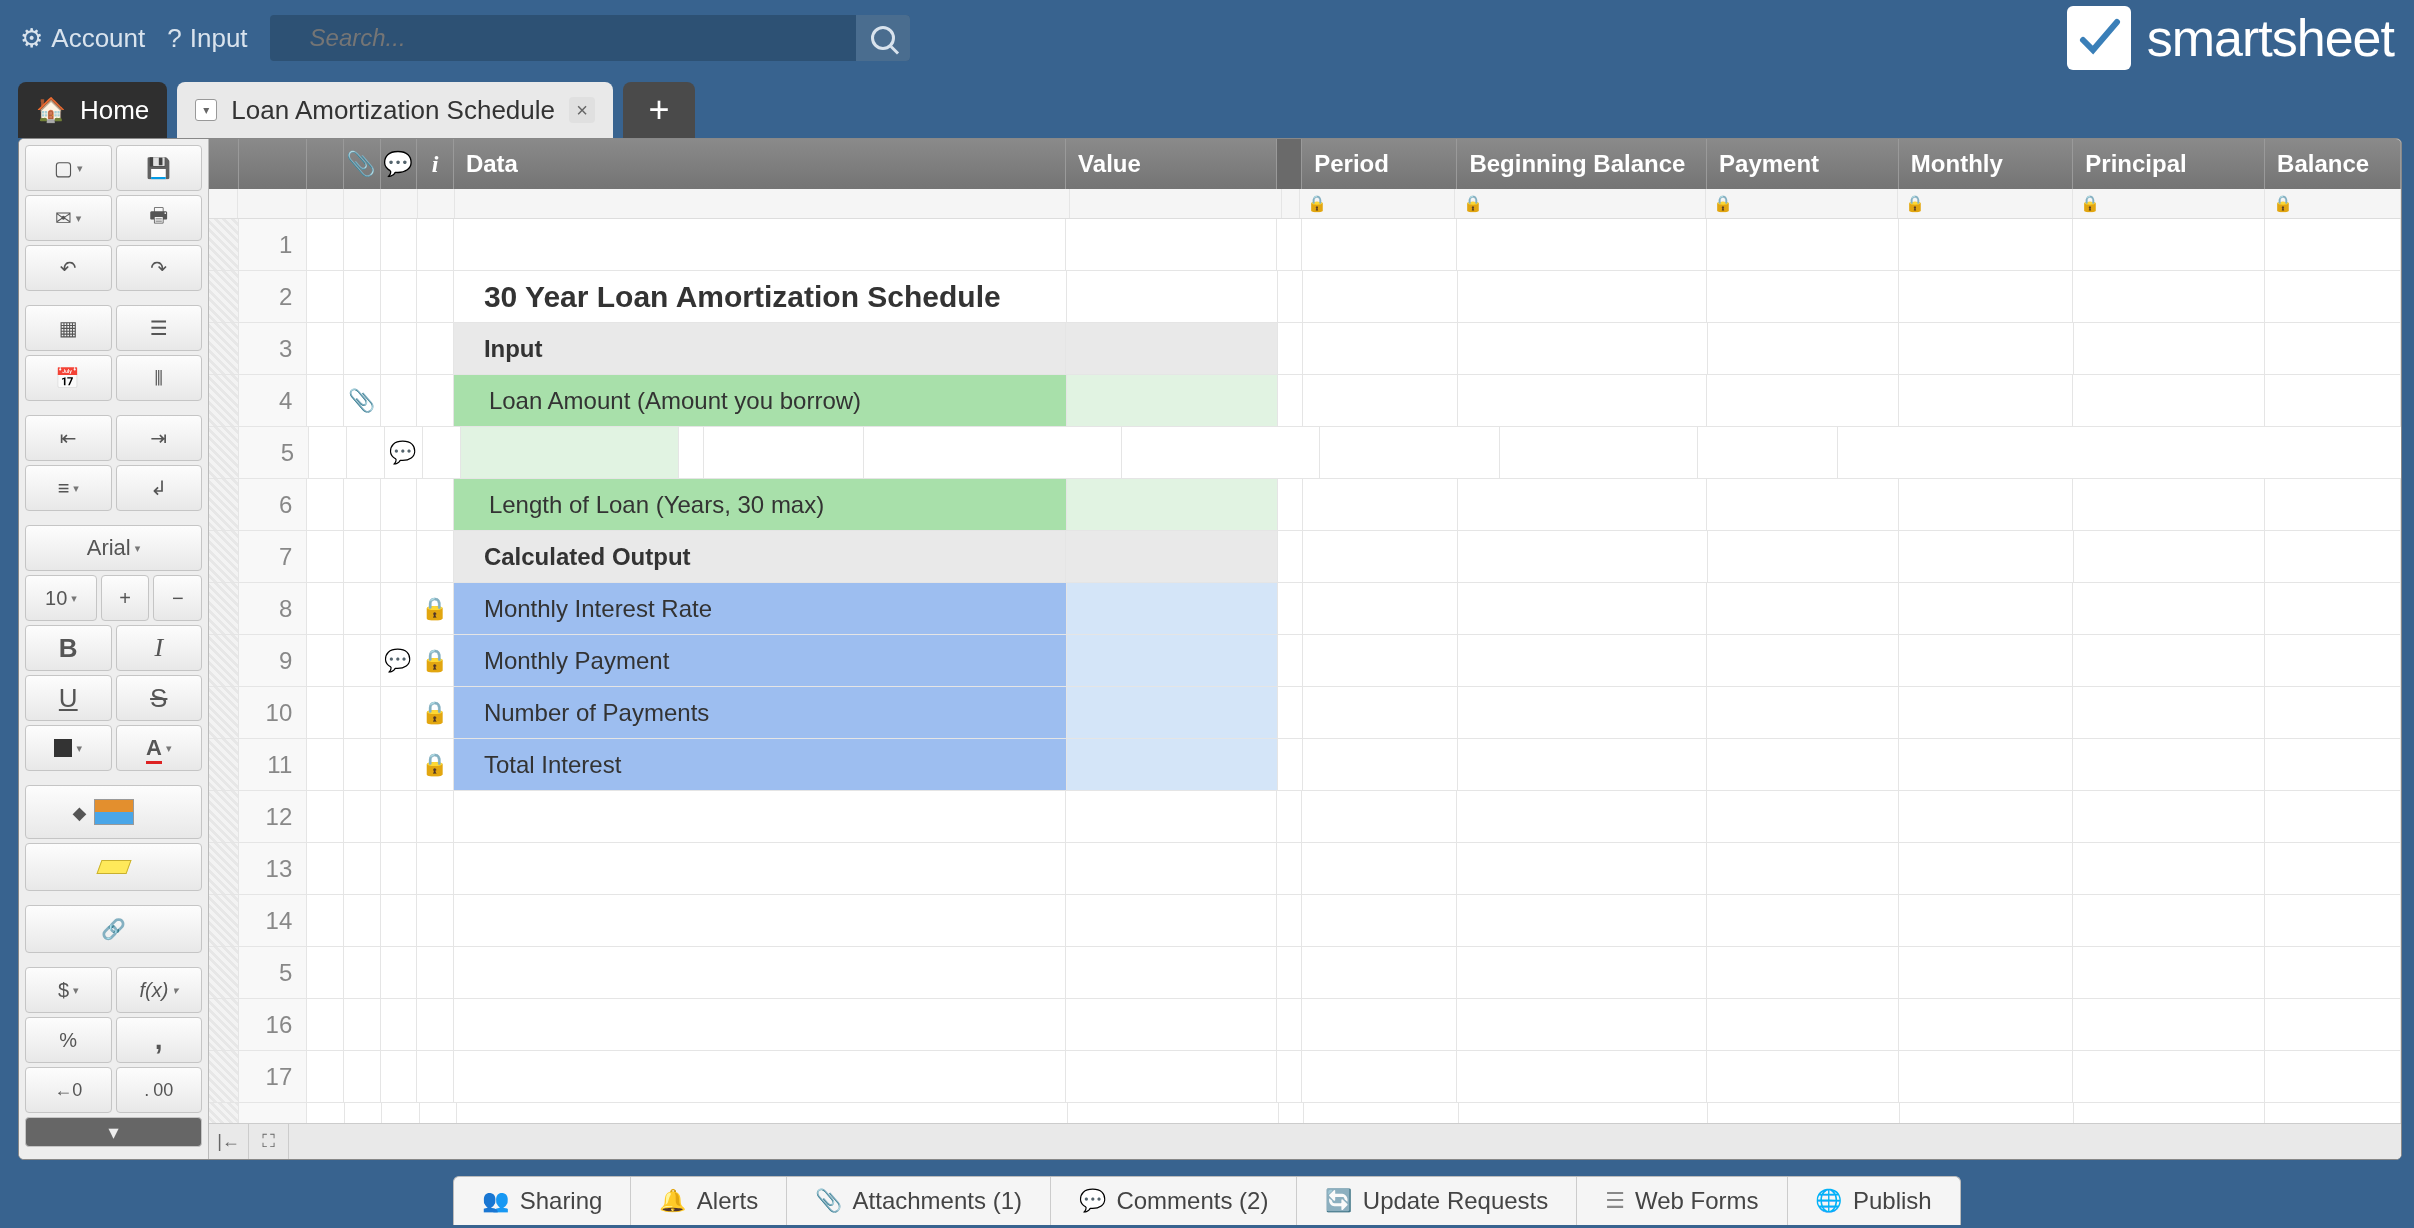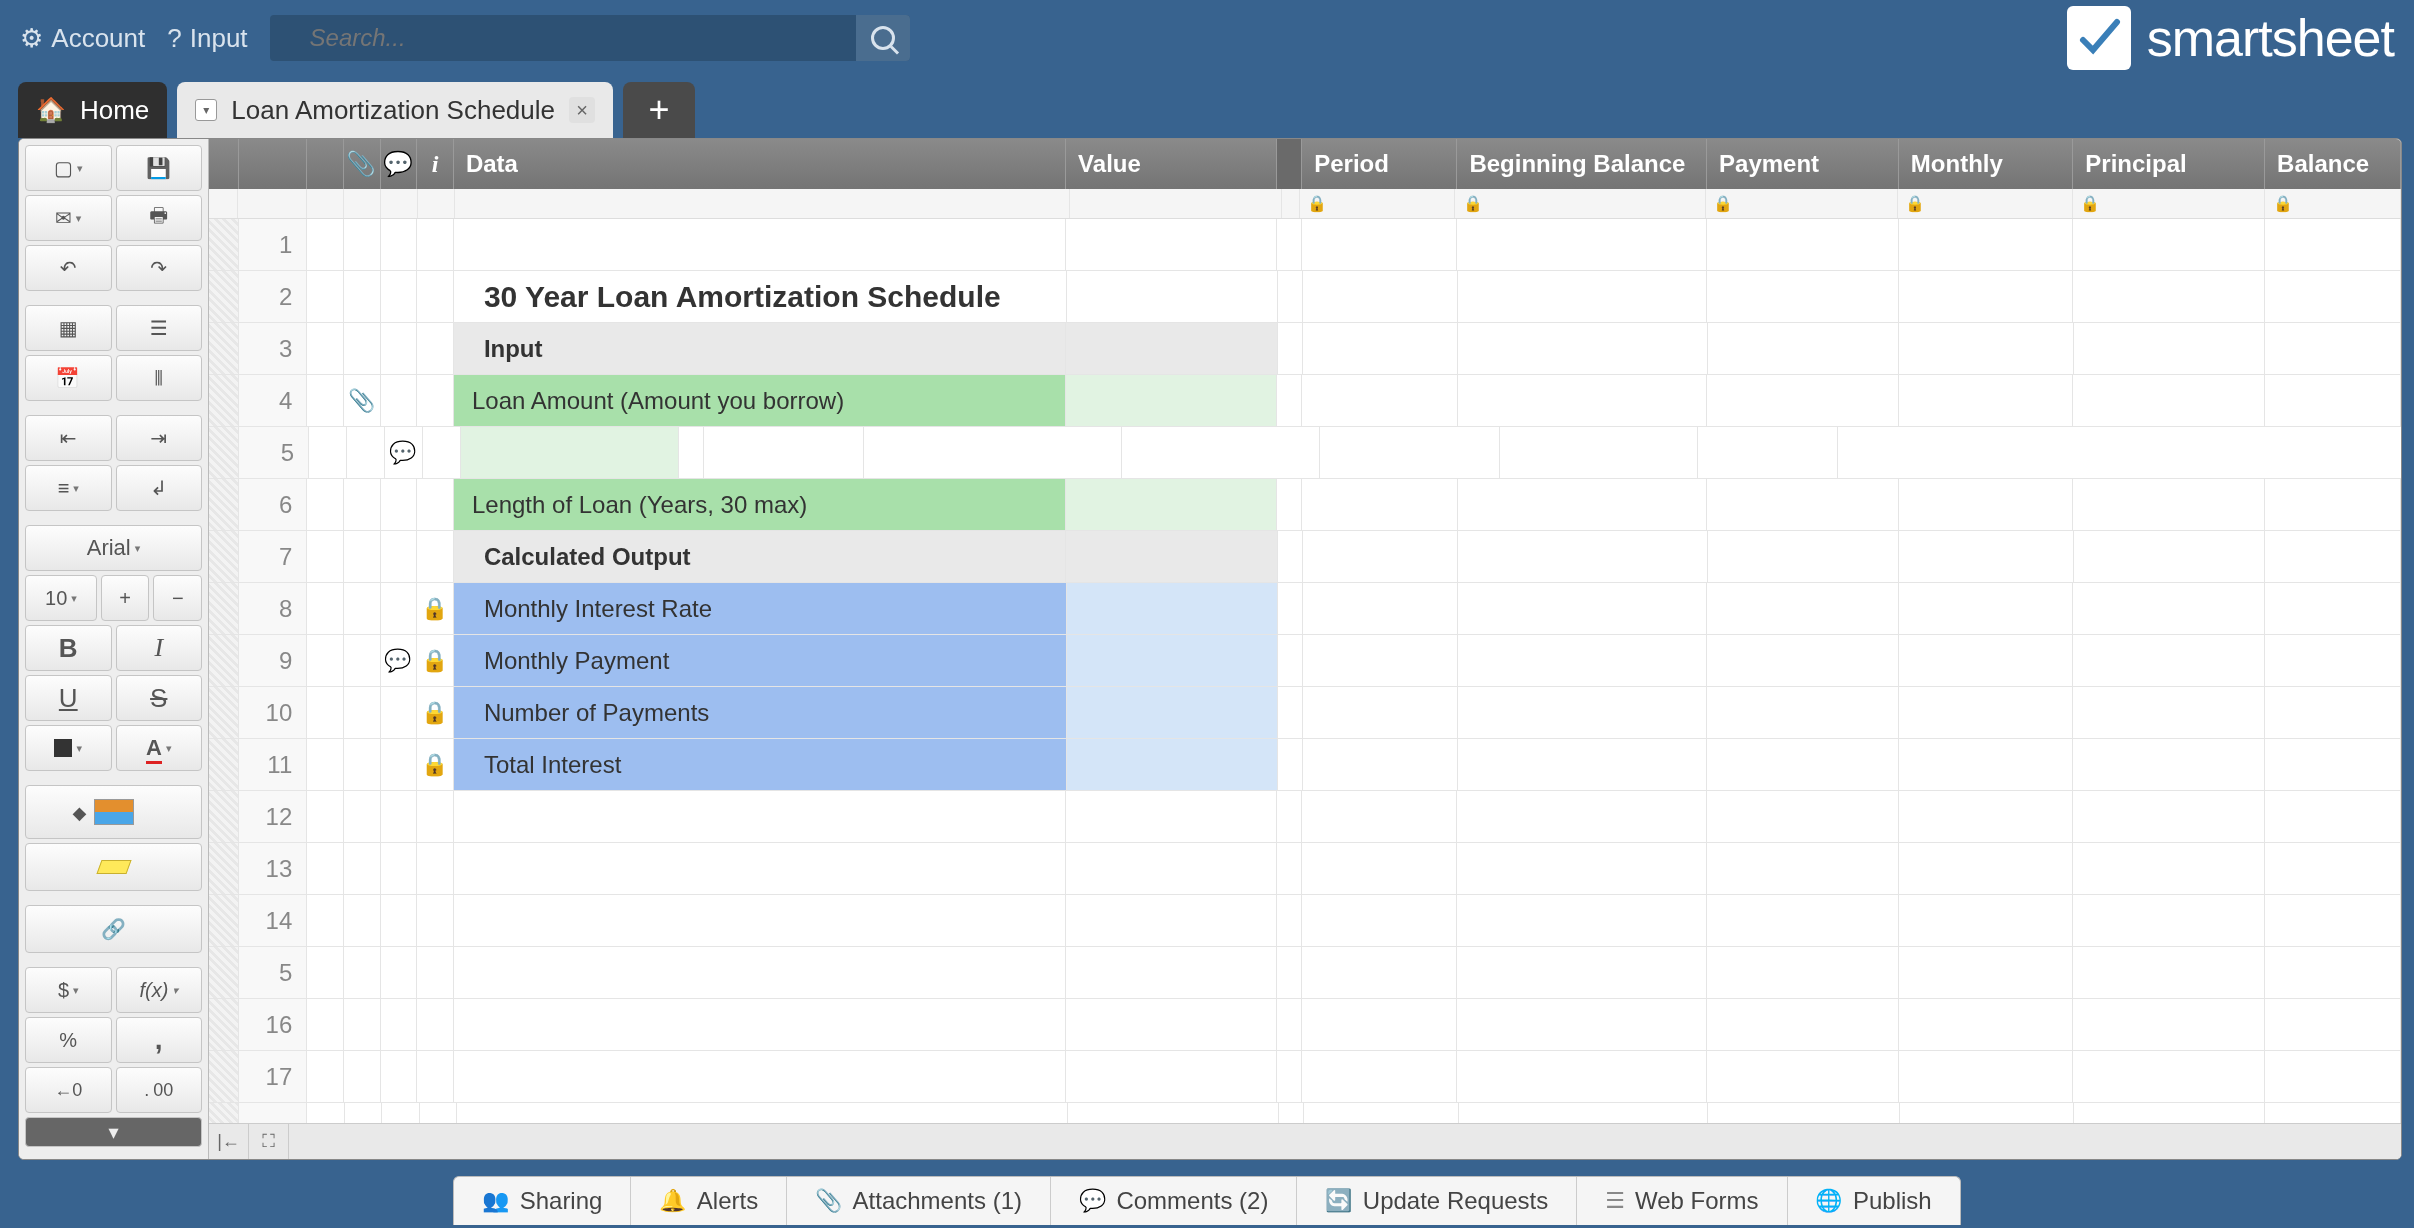--- a/index.html
+++ b/index.html
@@ -58,21 +58,21 @@
 .lr { border-right:1px solid #e5e5e5; display:flex; align-items:center; padding-left:8px; font-size:16px; color:#666; }
 .rows { flex:1; overflow:hidden; }
 .grow { display:flex; height:52px; border-bottom:1px solid #e5e5e5; }
 .grow.short { height:22px; }
 .cell { border-right:1px solid #e5e5e5; display:flex; align-items:center; padding:0 12px; font-size:24px; color:#333; }
 .rownum { justify-content:flex-end; color:#888; padding-right:14px; background:#f8f8f8; }
 .hatch { background:repeating-linear-gradient(45deg,#f3f3f3,#f3f3f3 3px,#e7e7e7 3px,#e7e7e7 6px); }
 .ic-cell { justify-content:center; padding:0; color:#777; font-size:22px; }
 .title-text { font-weight:bold; font-size:30px; padding-left:30px; }
 .section-head { font-weight:bold; background:#e9e9e9; padding-left:30px; }
-.green-l { background:#a8e0aa; padding-left:18px; }
+.green-l { background:#a8e0aa; padding-left:35px; }
 .green-v { background:#e1f3e2; }
 .blue-l { background:#9dbef0; padding-left:30px; }
 .blue-v { background:#d4e5f8; }
 .gap-col { background:#fff; }
 .bottom-ctrl { display:flex; height:36px; background:#e9e9e9; border-top:1px solid #ccc; }
 .bctrl { width:40px; display:flex; align-items:center; justify-content:center; color:#666; font-size:18px; border-right:1px solid #ccc; cursor:pointer; }
 
 
 .w-hatch{width:30px;} .w-num{width:70px;} .w-i1{width:38px;} .w-i2{width:38px;} .w-i3{width:38px;} .w-i4{width:38px;}
 .w-data{width:634px;} .w-val{width:218px;} .w-gap{width:18px;}

